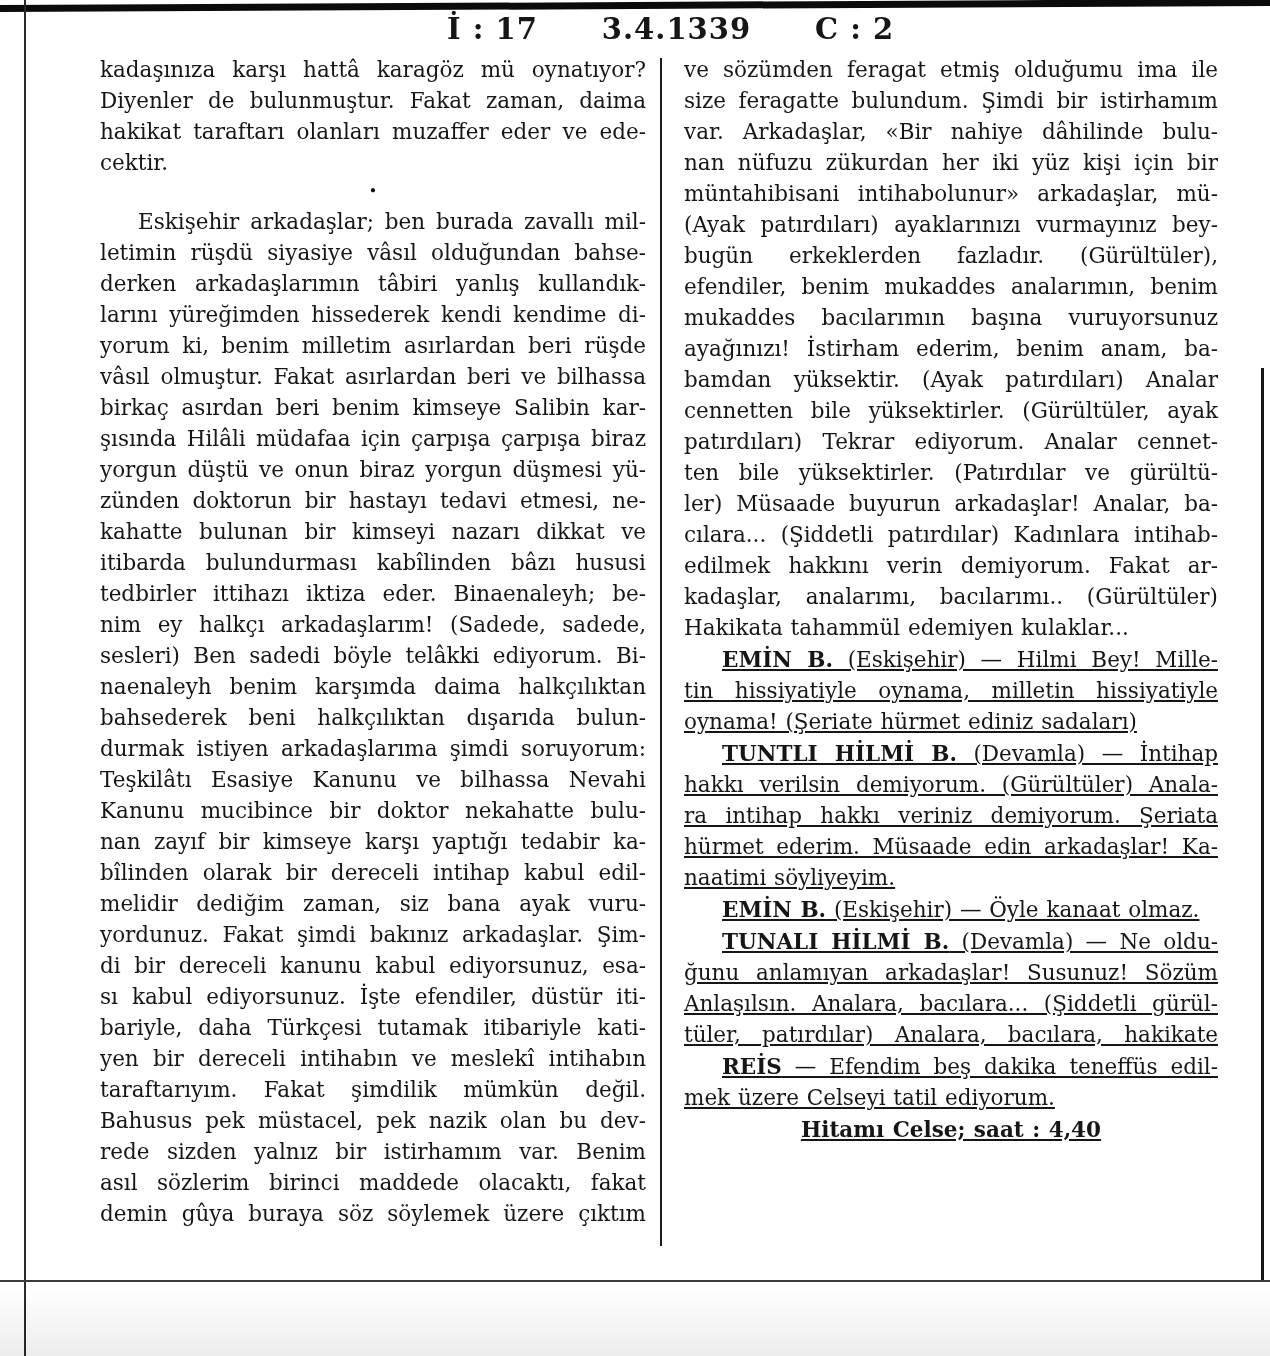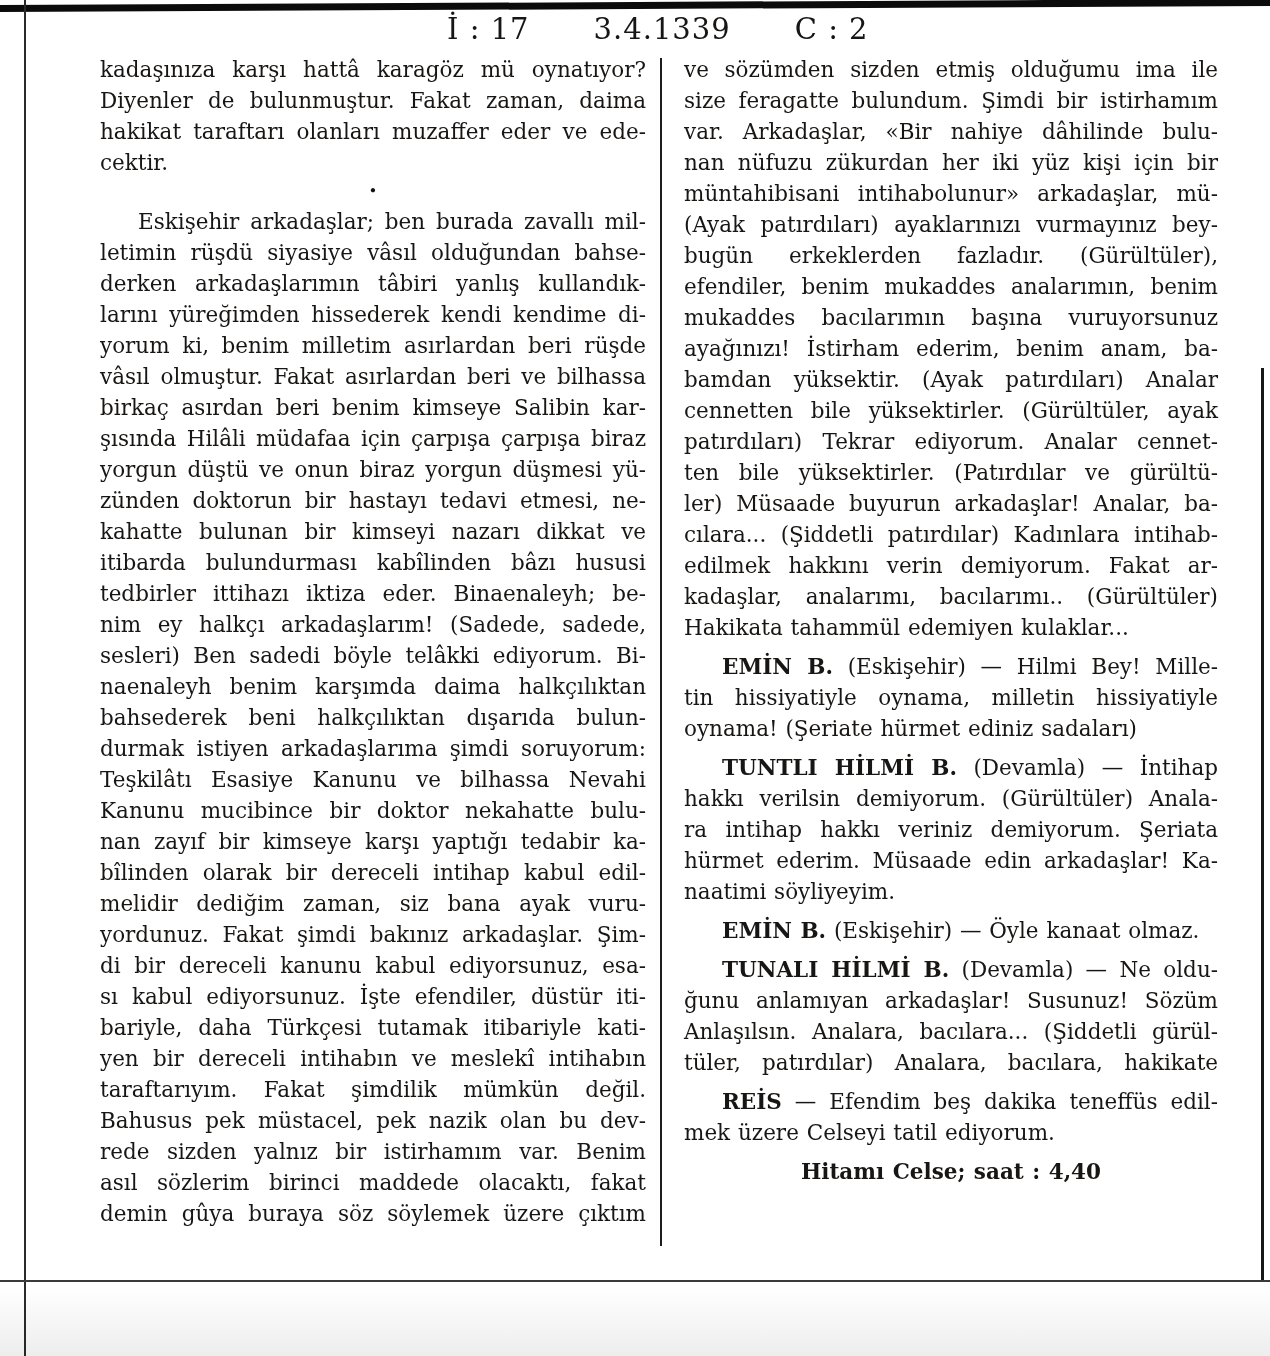--- a/index.html
+++ b/index.html
@@ -55,37 +55,37 @@
     width: 1270px; height: 70px;
     background: linear-gradient(to bottom, rgba(0,0,0,0) 0%, rgba(0,0,0,0.07) 100%);
     pointer-events: none;
   }
   
   .page-header {
     position: absolute;
     top: 12px; left: 447px;
     display: flex;
     gap: 64px;
-    font-weight: normal;
+    font-weight: bold;
     font-size: 29px;
     letter-spacing: 1px;
     white-space: nowrap;
   }
   
   .text-column {
     position: absolute;
     top: 54px;
     font-size: 21.5px;
     line-height: 31px;
   }
   #col-left  { left: 100px; width: 546px; }
   #col-right { left: 684px; width: 534px; }
 
   .paragraph { margin: 0; }
-  #col-right .paragraph + .paragraph { margin-top: 8px; }
+  #col-right .paragraph + .paragraph { margin-top: 1px; text-decoration: underline; }
 
   .paragraph.indent .line:first-child { text-indent: 38px; }
 
   .line {
     text-align: justify;
     text-align-last: justify;
     word-spacing: 1px;
   }
   .line.line-last {
     text-align-last: left;
@@ -169,21 +169,21 @@
           <div class="line">rede sizden yalnız bir istirhamım var. Benim</div>
           <div class="line">asıl sözlerim birinci maddede olacaktı, fakat</div>
           <div class="line">demin gûya buraya söz söylemek üzere çıktım</div>
         </div>
       </div>
   </div>
 
   <div id="col-right" class="text-column">
     <div>
         <div class="paragraph">
-          <div class="line">ve sözümden sizden etmiş olduğumu ima ile</div>
+          <div class="line">ve sözümden feragat etmiş olduğumu ima ile</div>
           <div class="line">size feragatte bulundum. Şimdi bir istirhamım</div>
           <div class="line">var. Arkadaşlar, «Bir nahiye dâhilinde bulu-</div>
           <div class="line">nan nüfuzu zükurdan her iki yüz kişi için bir</div>
           <div class="line">müntahibisani intihabolunur» arkadaşlar, mü-</div>
           <div class="line">(Ayak patırdıları) ayaklarınızı vurmayınız bey-</div>
           <div class="line">bugün erkeklerden fazladır. (Gürültüler),</div>
           <div class="line">efendiler, benim mukaddes analarımın, benim</div>
           <div class="line">mukaddes bacılarımın başına vuruyorsunuz</div>
           <div class="line">ayağınızı! İstirham ederim, benim anam, ba-</div>
           <div class="line">bamdan yüksektir. (Ayak patırdıları) Analar</div>

